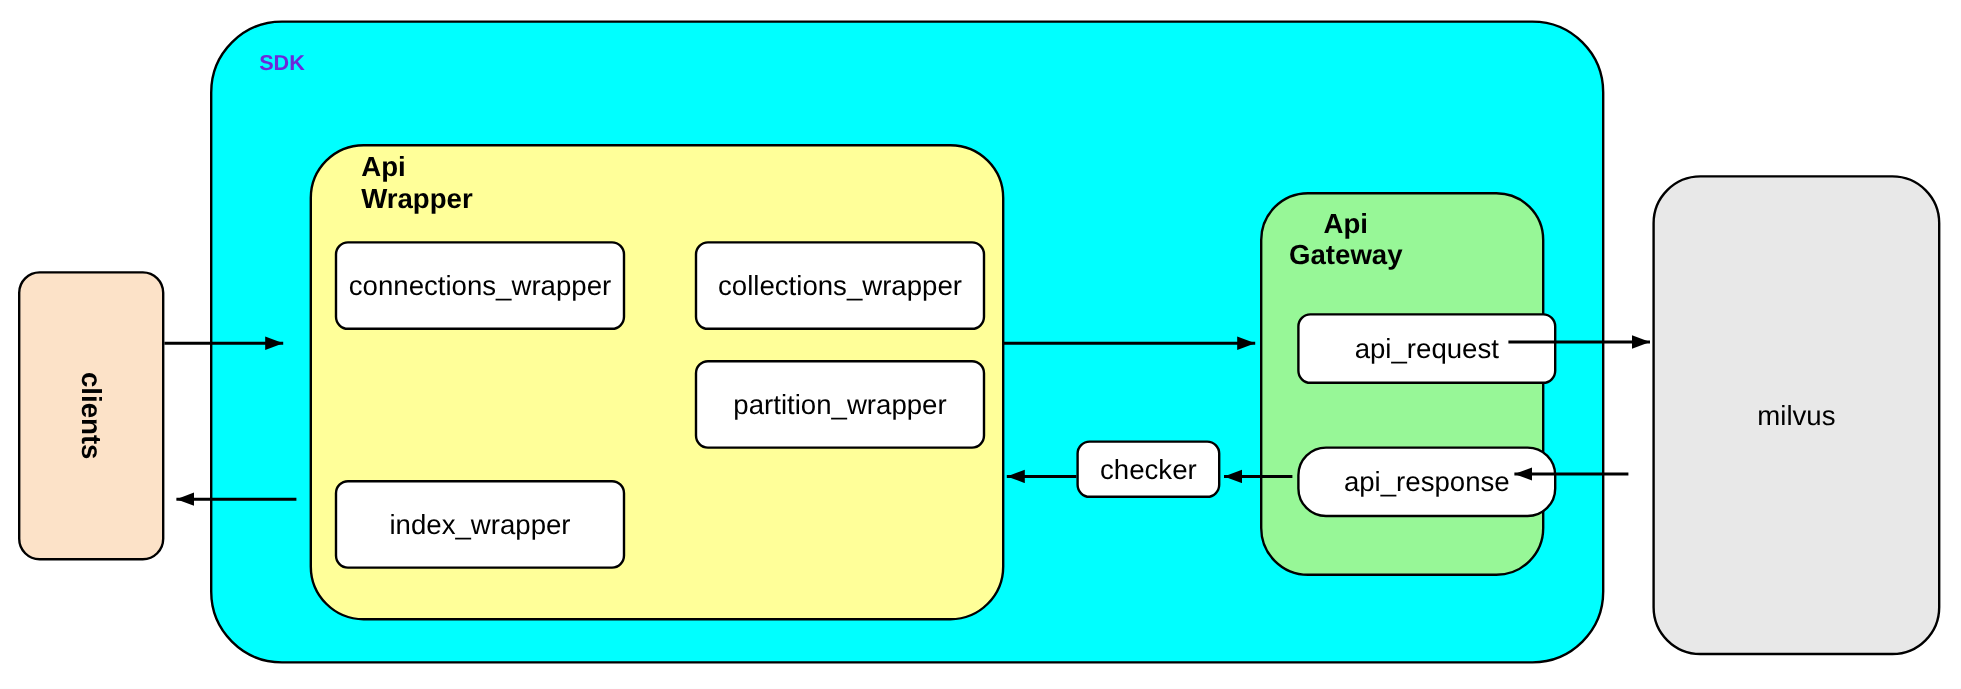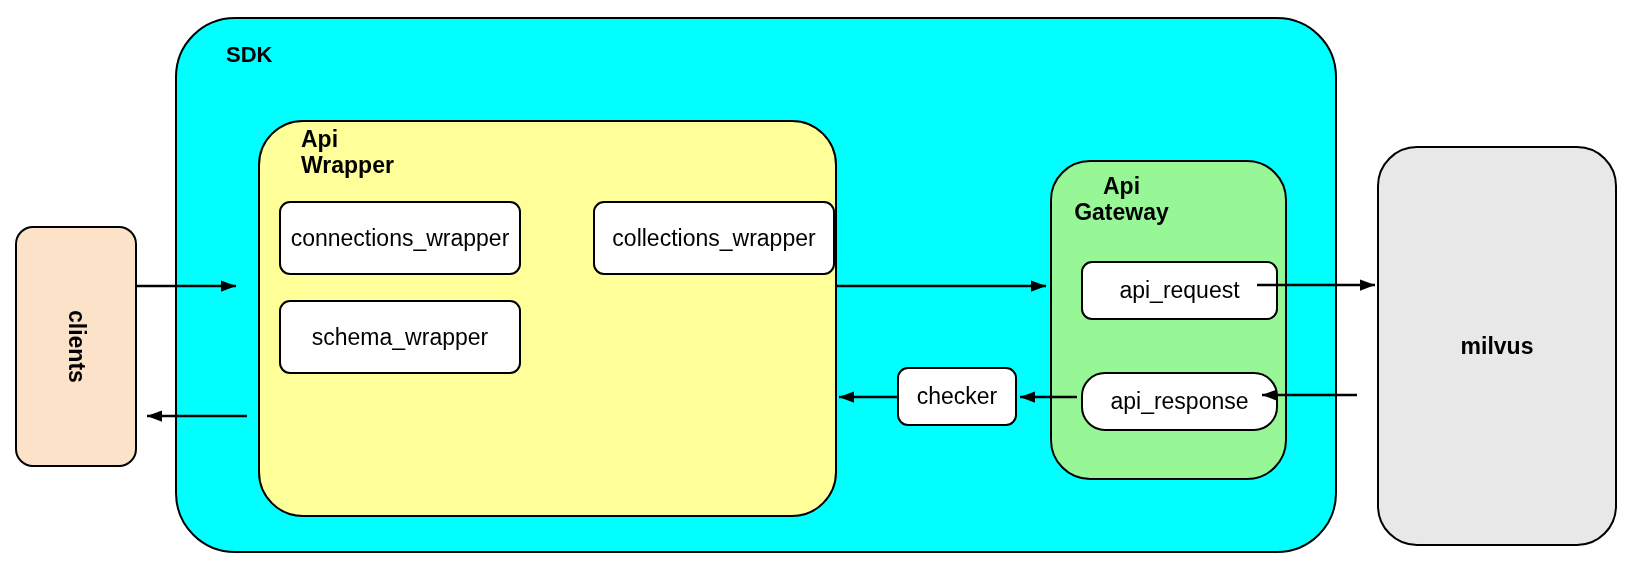--- a/index.html
+++ b/index.html
@@ -20,22 +20,22 @@
     box-sizing: border-box;
     border: 2.5px solid var(--border, #000);
   }
   
   .sdk {
     left: 175px; top: 17px; width: 1162px; height: 536px;
     background: var(--sdk-fill, #00ffff);
     border-radius: 60px;
   }
   .sdk-label {
-    position: absolute; left: 49px; top: 23px;
-    font-size: 22px; font-weight: bold; color: #000000;
+    position: absolute; left: 39px; top: 23px;
+    font-size: 18px; font-weight: bold; color: #6d28d9;
   }
   .api-wrapper {
     left: 256px; top: 118px; width: 579px; height: 397px;
     background: var(--api-wrapper-fill, #ffff99);
     border-radius: 45px;
   }
   .api-wrapper-label {
     position: absolute; left: 41px; top: 4px;
     font-size: 23px; font-weight: bold; line-height: 26px;
     white-space: pre-line; color: #000;
@@ -59,44 +59,44 @@
   }
   .clients-text {
     writing-mode: vertical-rl;
     font-size: 23px; font-weight: bold; color: #000;
   }
   .milvus {
     left: 1377px; top: 146px; width: 240px; height: 400px;
     background: var(--milvus-fill, #e8e8e8);
     border-radius: 40px;
     display: flex; align-items: center; justify-content: center;
-    font-size: 23px; font-weight: bold; color: #000;
+    font-size: 23px; font-weight: normal; color: #000;
   }
   
   .node {
     position: absolute;
     box-sizing: border-box;
     background: var(--node-fill, #ffffff);
     border: 2px solid var(--border, #000);
     border-radius: 11px;
     display: flex; align-items: center; justify-content: center;
     font-size: 23px; color: #000;
     white-space: nowrap;
   }
   .wrap-node { width: 242px; height: 74px; }
   .w-c1 { left: 19px; }
-  .w-c2 { left: 333px; }
+  .w-c2 { left: 319px; }
   .w-r1 { top: 79px; }
   .w-r2 { top: 178px; }
   .w-r3 { top: 278px; }
-  .gw-node { left: 29px; width: 197px; height: 59px; }
+  .gw-node { left: 29px; width: 216px; height: 59px; }
   .gw-r1 { top: 99px; }
   .gw-r2 { top: 210px; border-radius: 24px; }
   .checker {
-    left: 897px; top: 367px; width: 120px; height: 59px;
+    left: 897px; top: 367px; width: 120px; height: 48px;
   }
   
   .arrows {
     position: absolute; left: 0; top: 0;
     width: 1634px; height: 574px;
     pointer-events: none;
   }
   .arrows line { stroke: #000; stroke-width: 2.5px; }
 </style>
 </head>
@@ -106,21 +106,22 @@
 
   <div class="box sdk">
     <div class="sdk-label">SDK</div>
 
     <div class="box api-wrapper" style="left:81px;top:101px;">
       <div class="api-wrapper-label">Api
 Wrapper</div>
 
       <div class="node wrap-node w-c1 w-r1">connections_wrapper</div>
       <div class="node wrap-node w-c2 w-r1">collections_wrapper</div>
-      <div class="node wrap-node w-c1 w-r2">schema_wrapper</div>
+      <div class="node wrap-node w-c2 w-r2">partition_wrapper</div>
+      <div class="node wrap-node w-c1 w-r3">index_wrapper</div>
     </div>
 
     <div class="box api-gateway" style="left:873px;top:141px;">
       <div class="api-gateway-label">Api
 Gateway</div>
       <div class="node gw-node gw-r1">api_request</div>
       <div class="node gw-node gw-r2">api_response</div>
     </div>
   </div>
 

